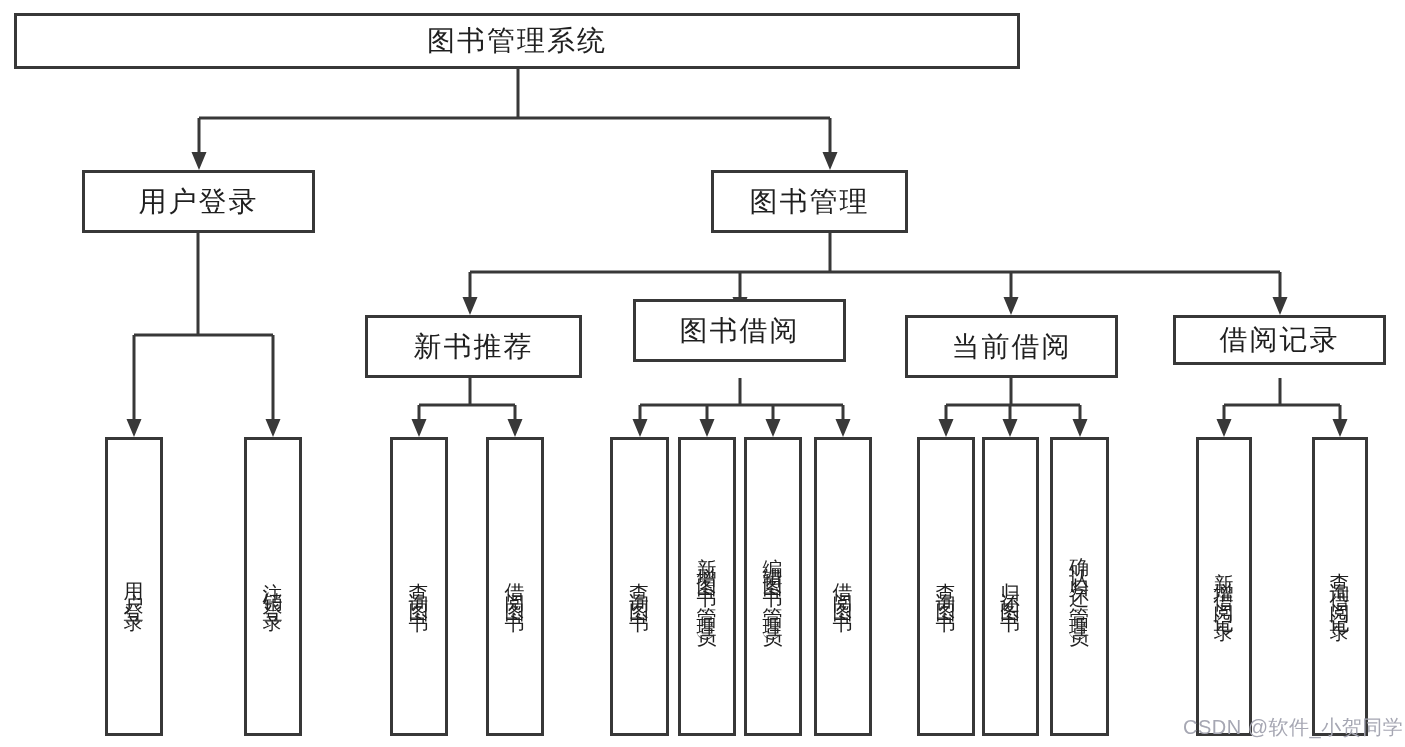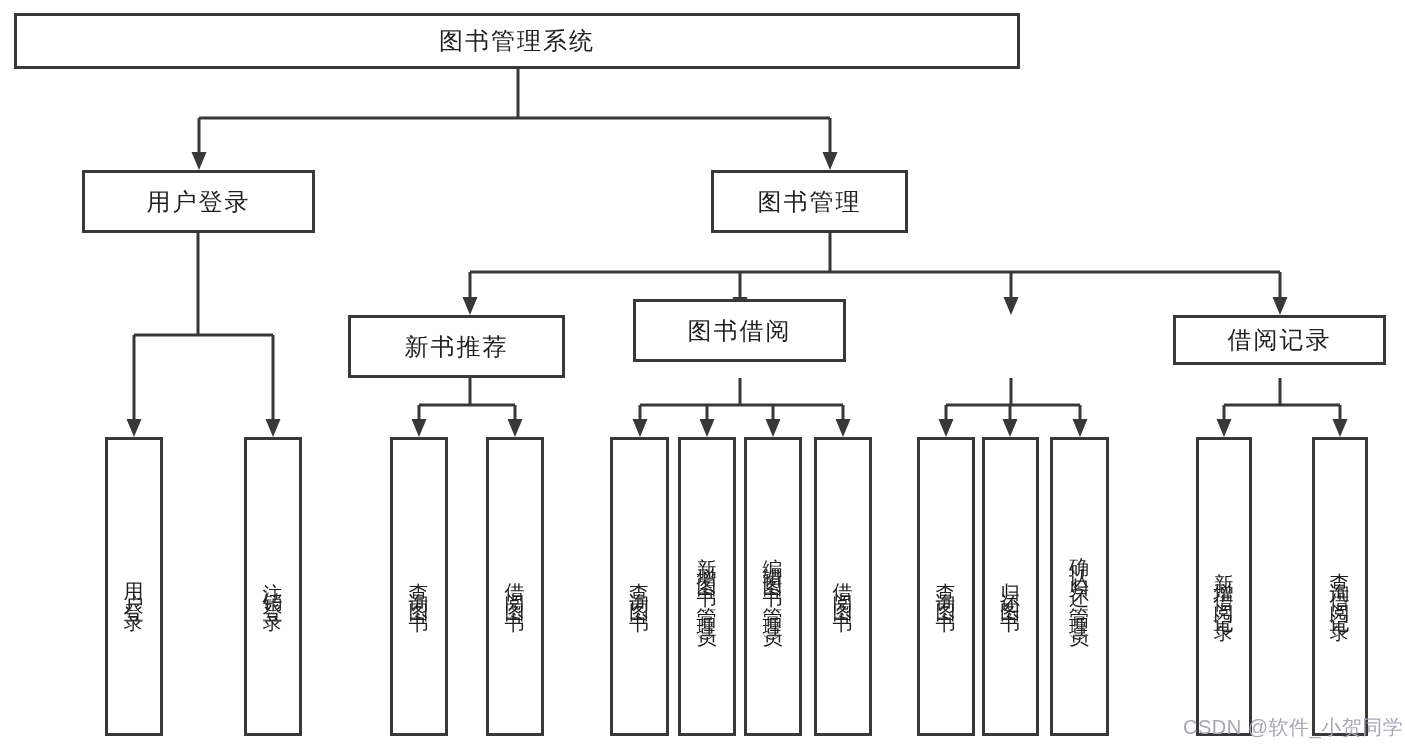--- a/index.html
+++ b/index.html
@@ -15,21 +15,21 @@
     font-family:"Liberation Sans","DejaVu Sans",sans-serif;
   }
   .stage{position:absolute;inset:0;}
   svg.connectors{position:absolute;left:0;top:0;z-index:0;}
   .box{
     position:absolute;z-index:1;box-sizing:border-box;
     background:var(--bg);border:3px solid var(--line);
     display:flex;align-items:center;justify-content:center;
     color:var(--text);
   }
-  .hlabel{font-size:24px;letter-spacing:2px;white-space:nowrap;}
+  .hlabel{font-size:28px;letter-spacing:2px;white-space:nowrap;}
   .leaf .vlabel{
     writing-mode:vertical-rl;
     font-size:20px;line-height:1;letter-spacing:10px;
     white-space:nowrap;
   }
   .watermark{
     position:absolute;z-index:3;left:1183px;top:714px;
     color:var(--wm);font-size:20px;letter-spacing:0.5px;white-space:nowrap;
   }
 </style>
@@ -75,25 +75,28 @@
     <span class="hlabel">图书管理系统</span>
   </div>
 
   <div class="box" style="left:82px;top:170px;width:233px;height:63px">
     <span class="hlabel">用户登录</span>
   </div>
   <div class="box" style="left:711px;top:170px;width:197px;height:63px">
     <span class="hlabel">图书管理</span>
   </div>
 
-  <div class="box" style="left:348px;top:315px;width:217px;height:63px">
+  <div class="box" style="left:365px;top:315px;width:217px;height:63px">
     <span class="hlabel">新书推荐</span>
   </div>
   <div class="box" style="left:633px;top:299px;width:213px;height:63px">
     <span class="hlabel">图书借阅</span>
+  </div>
+  <div class="box" style="left:905px;top:315px;width:213px;height:63px">
+    <span class="hlabel">当前借阅</span>
   </div>
   <div class="box" style="left:1173px;top:315px;width:213px;height:50px">
     <span class="hlabel">借阅记录</span>
   </div>
 
   <div class="box leaf" style="left:105px;top:437px;width:58px;height:299px">
     <span class="vlabel">用户登录</span>
   </div>
   <div class="box leaf" style="left:244px;top:437px;width:58px;height:299px">
     <span class="vlabel">注销登录</span>

